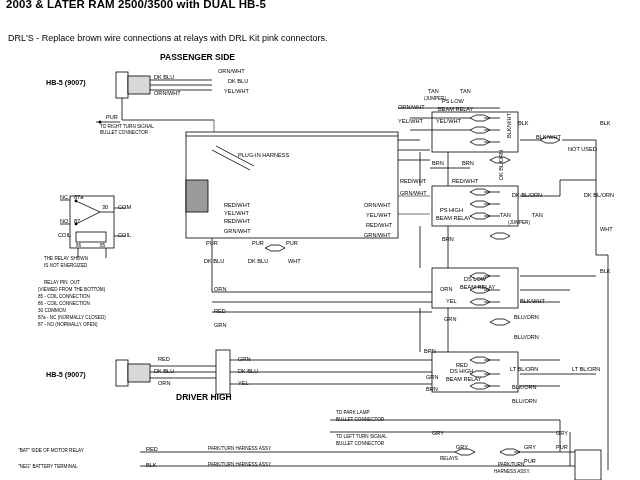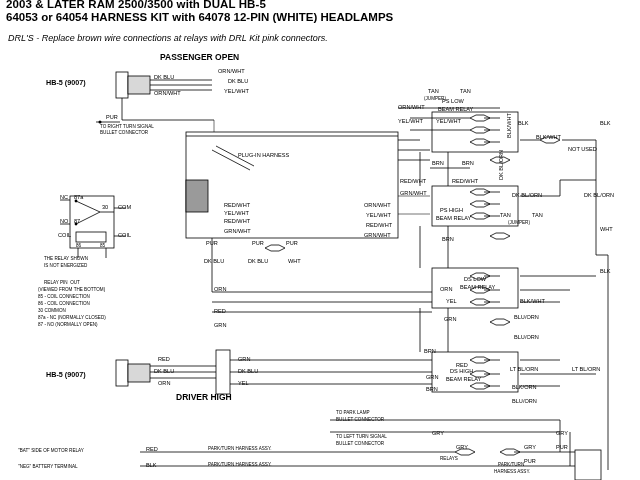--- a/index.html
+++ b/index.html
@@ -9,42 +9,41 @@
     font-family:"Liberation Sans", sans-serif;
     color:#000;
     overflow:hidden;
     position:relative;
   }
   #wrap{position:relative;width:640px;height:480px;}
 
   .t{position:absolute;white-space:pre;font-family:"Liberation Sans",sans-serif;}
   .hdr{font-weight:bold;font-size:11.5px;letter-spacing:0.1px;}
   .hdr2{font-weight:bold;font-size:11.5px;}
-  .sub{font-size:9px;font-style:italic;}
+  .sub{font-size:9px;}
   .big{font-size:8.5px;font-weight:bold;}
   .mid{font-size:7.2px;font-weight:bold;}
   .sm{font-size:5.6px;}
   .tiny{font-size:4.6px;}
 
   svg{position:absolute;left:0;top:0;}
   .ln{stroke:#000;fill:none;stroke-width:0.8;}
   .thin{stroke:#000;fill:none;stroke-width:0.55;}
   .fillw{fill:#ffffff;stroke:#000;stroke-width:0.8;}
   .fillg{fill:#d8d8d8;stroke:#000;stroke-width:0.8;}
   .filld{fill:#9a9a9a;stroke:#000;stroke-width:0.8;}
   .nofill{fill:none;stroke:#000;stroke-width:0.8;}
   .dot{fill:#000;}
 </style>
 </head>
 <body>
 
 <div id="wrap">
 
   <div class="t hdr" style="left:6px;top:-2px;">2003 &amp; LATER RAM 2500/3500 with DUAL HB-5</div>
-  <div class="t hdr2" style="left:6px;top:11px;">64053 or 64054 HARNESS KIT with 64078 12-PIN (WHITE) HEADLAMPS</div>
   <div class="t sub" style="left:8px;top:33px;">DRL'S - Replace brown wire connections at relays with DRL Kit pink connectors.</div>
 
   <svg width="640" height="480">
 
     <rect x="116" y="72" width="12" height="26" class="fillw"></rect>
     <rect x="128" y="76" width="22" height="18" class="fillg"></rect>
     <path class="ln" d="M150,80 H212 M150,85 H212 M150,90 H212"></path>
 
     <path class="ln" d="M122,98 V120 H214"></path>
 
@@ -132,21 +131,21 @@
     <path class="ln" d="M514,452 H575 M560,466 H575"></path>
     <path class="ln" d="M560,420 V452 M570,432 V466"></path>
 
     <g class="thin">
       <path d="M214,120 V132"></path>
       <path d="M398,196 H430"></path>
       <path d="M398,214 H430"></path>
     </g>
   </svg>
 
-  <div class="t big" style="left:160px;top:52px;">PASSENGER OPEN</div>
+  <div class="t big" style="left:160px;top:52px;">PASSENGER SIDE</div>
   <div class="t big" style="left:176px;top:392px;">DRIVER HIGH</div>
   <div class="t mid" style="left:46px;top:78px;">HB-5 (9007)</div>
   <div class="t mid" style="left:46px;top:370px;">HB-5 (9007)</div>
 
   <div class="t sm" style="left:154px;top:74px;">DK BLU</div>
   <div class="t sm" style="left:154px;top:90px;">ORN/WHT</div>
   <div class="t sm" style="left:218px;top:68px;">ORN/WHT</div>
   <div class="t sm" style="left:228px;top:78px;">DK BLU</div>
   <div class="t sm" style="left:224px;top:88px;">YEL/WHT</div>
 

